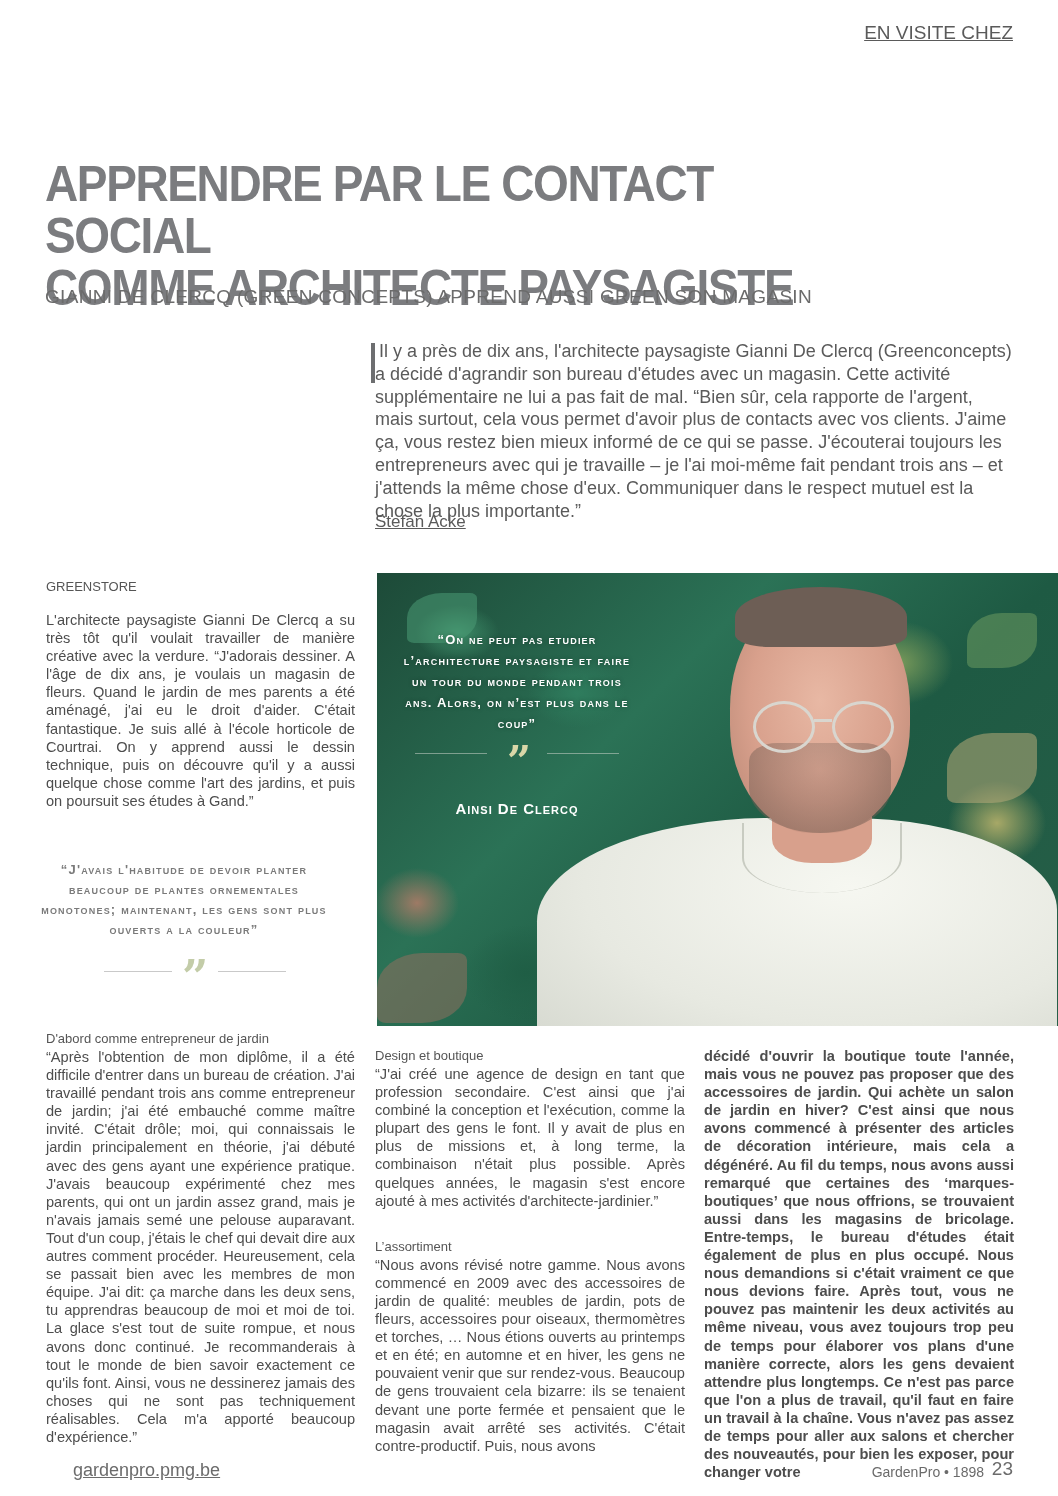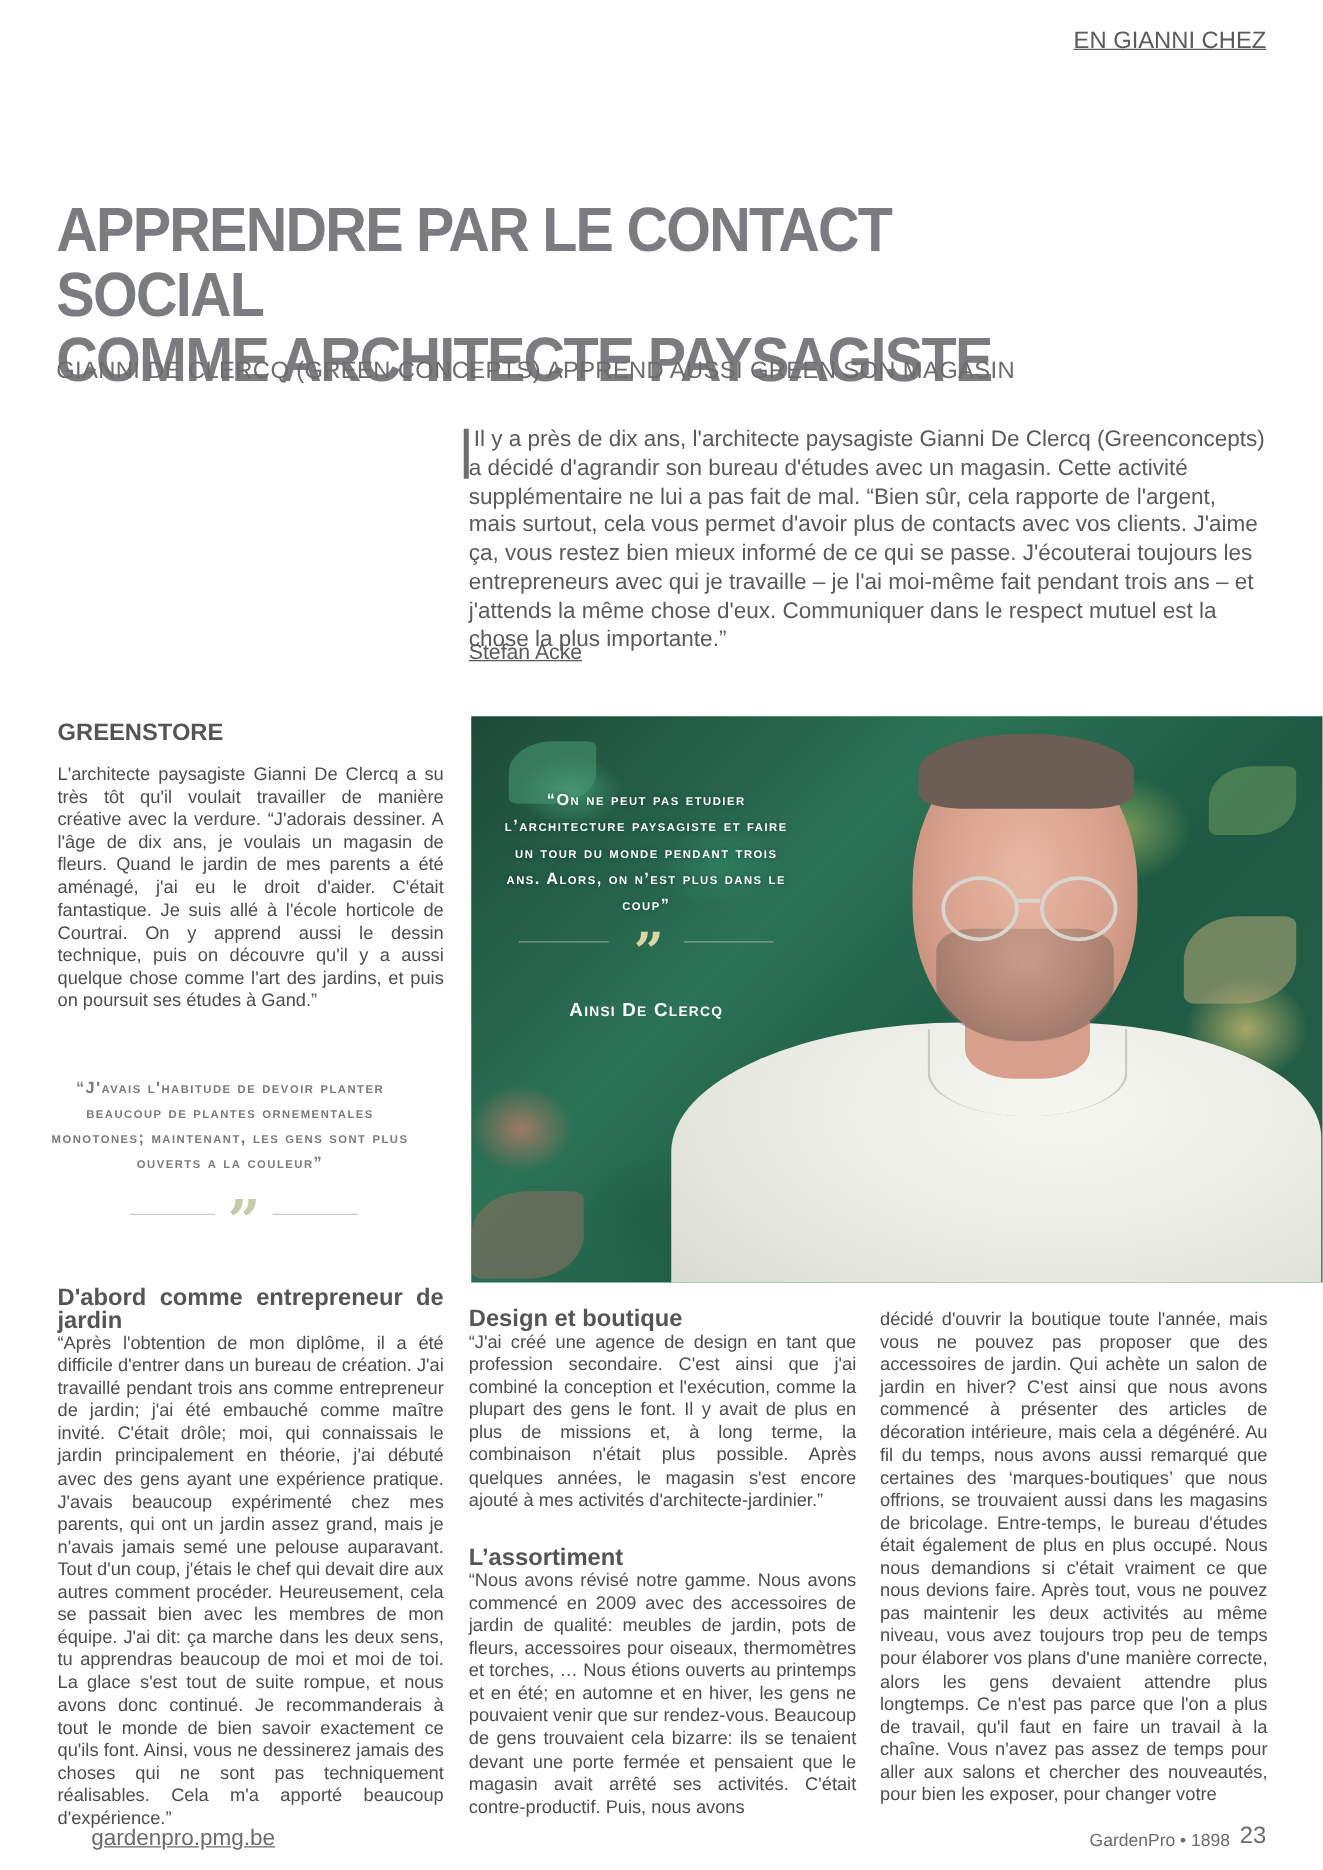--- a/index.html
+++ b/index.html
@@ -26,27 +26,27 @@
     }
     .intro .dropbar {
       position: absolute; left: -4px; top: 3px; width: 4px; height: 40px; background: #6d6e70;
     }
     .intro p { text-indent: 4px; }
     .byline {
       position: absolute; left: 375px; top: 512px; font-size: 17px; color: #5a5a5a; text-decoration: underline;
     }
 
     .col { position: absolute; font-size: 14.6px; line-height: 18.1px; color: #4d4d4d; text-align: justify; }
-    .col h3 { font-size: 19px; font-weight: bold; color: #555; line-height: 18px; }
+    .col h3 { font-size: 13px; font-weight: normal; color: #555; line-height: 18px; }
     .col1a { left: 46px; top: 578px; width: 309px; }
     .col1a h3 { margin-bottom: 15px; }
     .col1b { left: 46px; top: 1030px; width: 309px; }
     .col2 { left: 375px; top: 1047px; width: 310px; }
     .col2 h3.second { margin-top: 28px; }
-    .col3 { left: 704px; top: 1047px; width: 310px; }
+    .col3 { left: 704px; top: 1047px; width: 310px; font-weight: bold; }
 
     .pull-quote-left {
       position: absolute; left: 34px; top: 860px; width: 300px; text-align: center;
       font-size: 13px; line-height: 20px; font-weight: bold; color: #7a7a7a; letter-spacing: 1.2px;
       font-variant: small-caps;
     }
     .divider { position: absolute; height: 1px; background: #c9c9c9; }
     .quote-mark {
       position: absolute; font-family: "DejaVu Serif", serif; font-weight: bold;
       font-size: 46px; line-height: 46px; color: #c3cca8;
@@ -113,21 +113,21 @@
 
     .footer-url {
       position: absolute; left: 45px; top: 1460px; font-size: 18px; color: #6b6b6b; text-decoration: underline; margin-left: 28px;
     }
     .footer-mag { position: absolute; right: 74px; top: 1464px; font-size: 14px; color: #6b6b6b; }
     .footer-page { position: absolute; right: 45px; top: 1458px; font-size: 19px; color: #6b6b6b; }
   </style>
 </head>
 <body>
 
-<div class="section-tag">EN GIANNI CHEZ</div>
+<div class="section-tag">EN VISITE CHEZ</div>
 
 <h1 class="title">
   <span>APPRENDRE PAR LE CONTACT SOCIAL</span><br>
   <span>COMME ARCHITECTE PAYSAGISTE</span>
 </h1>
 
 <div class="subtitle">GIANNI DE CLERCQ (GREEN CONCEPTS) APPREND AUSSI GREEN SON MAGASIN</div>
 
 <div class="intro">
   <span class="dropbar"></span>

